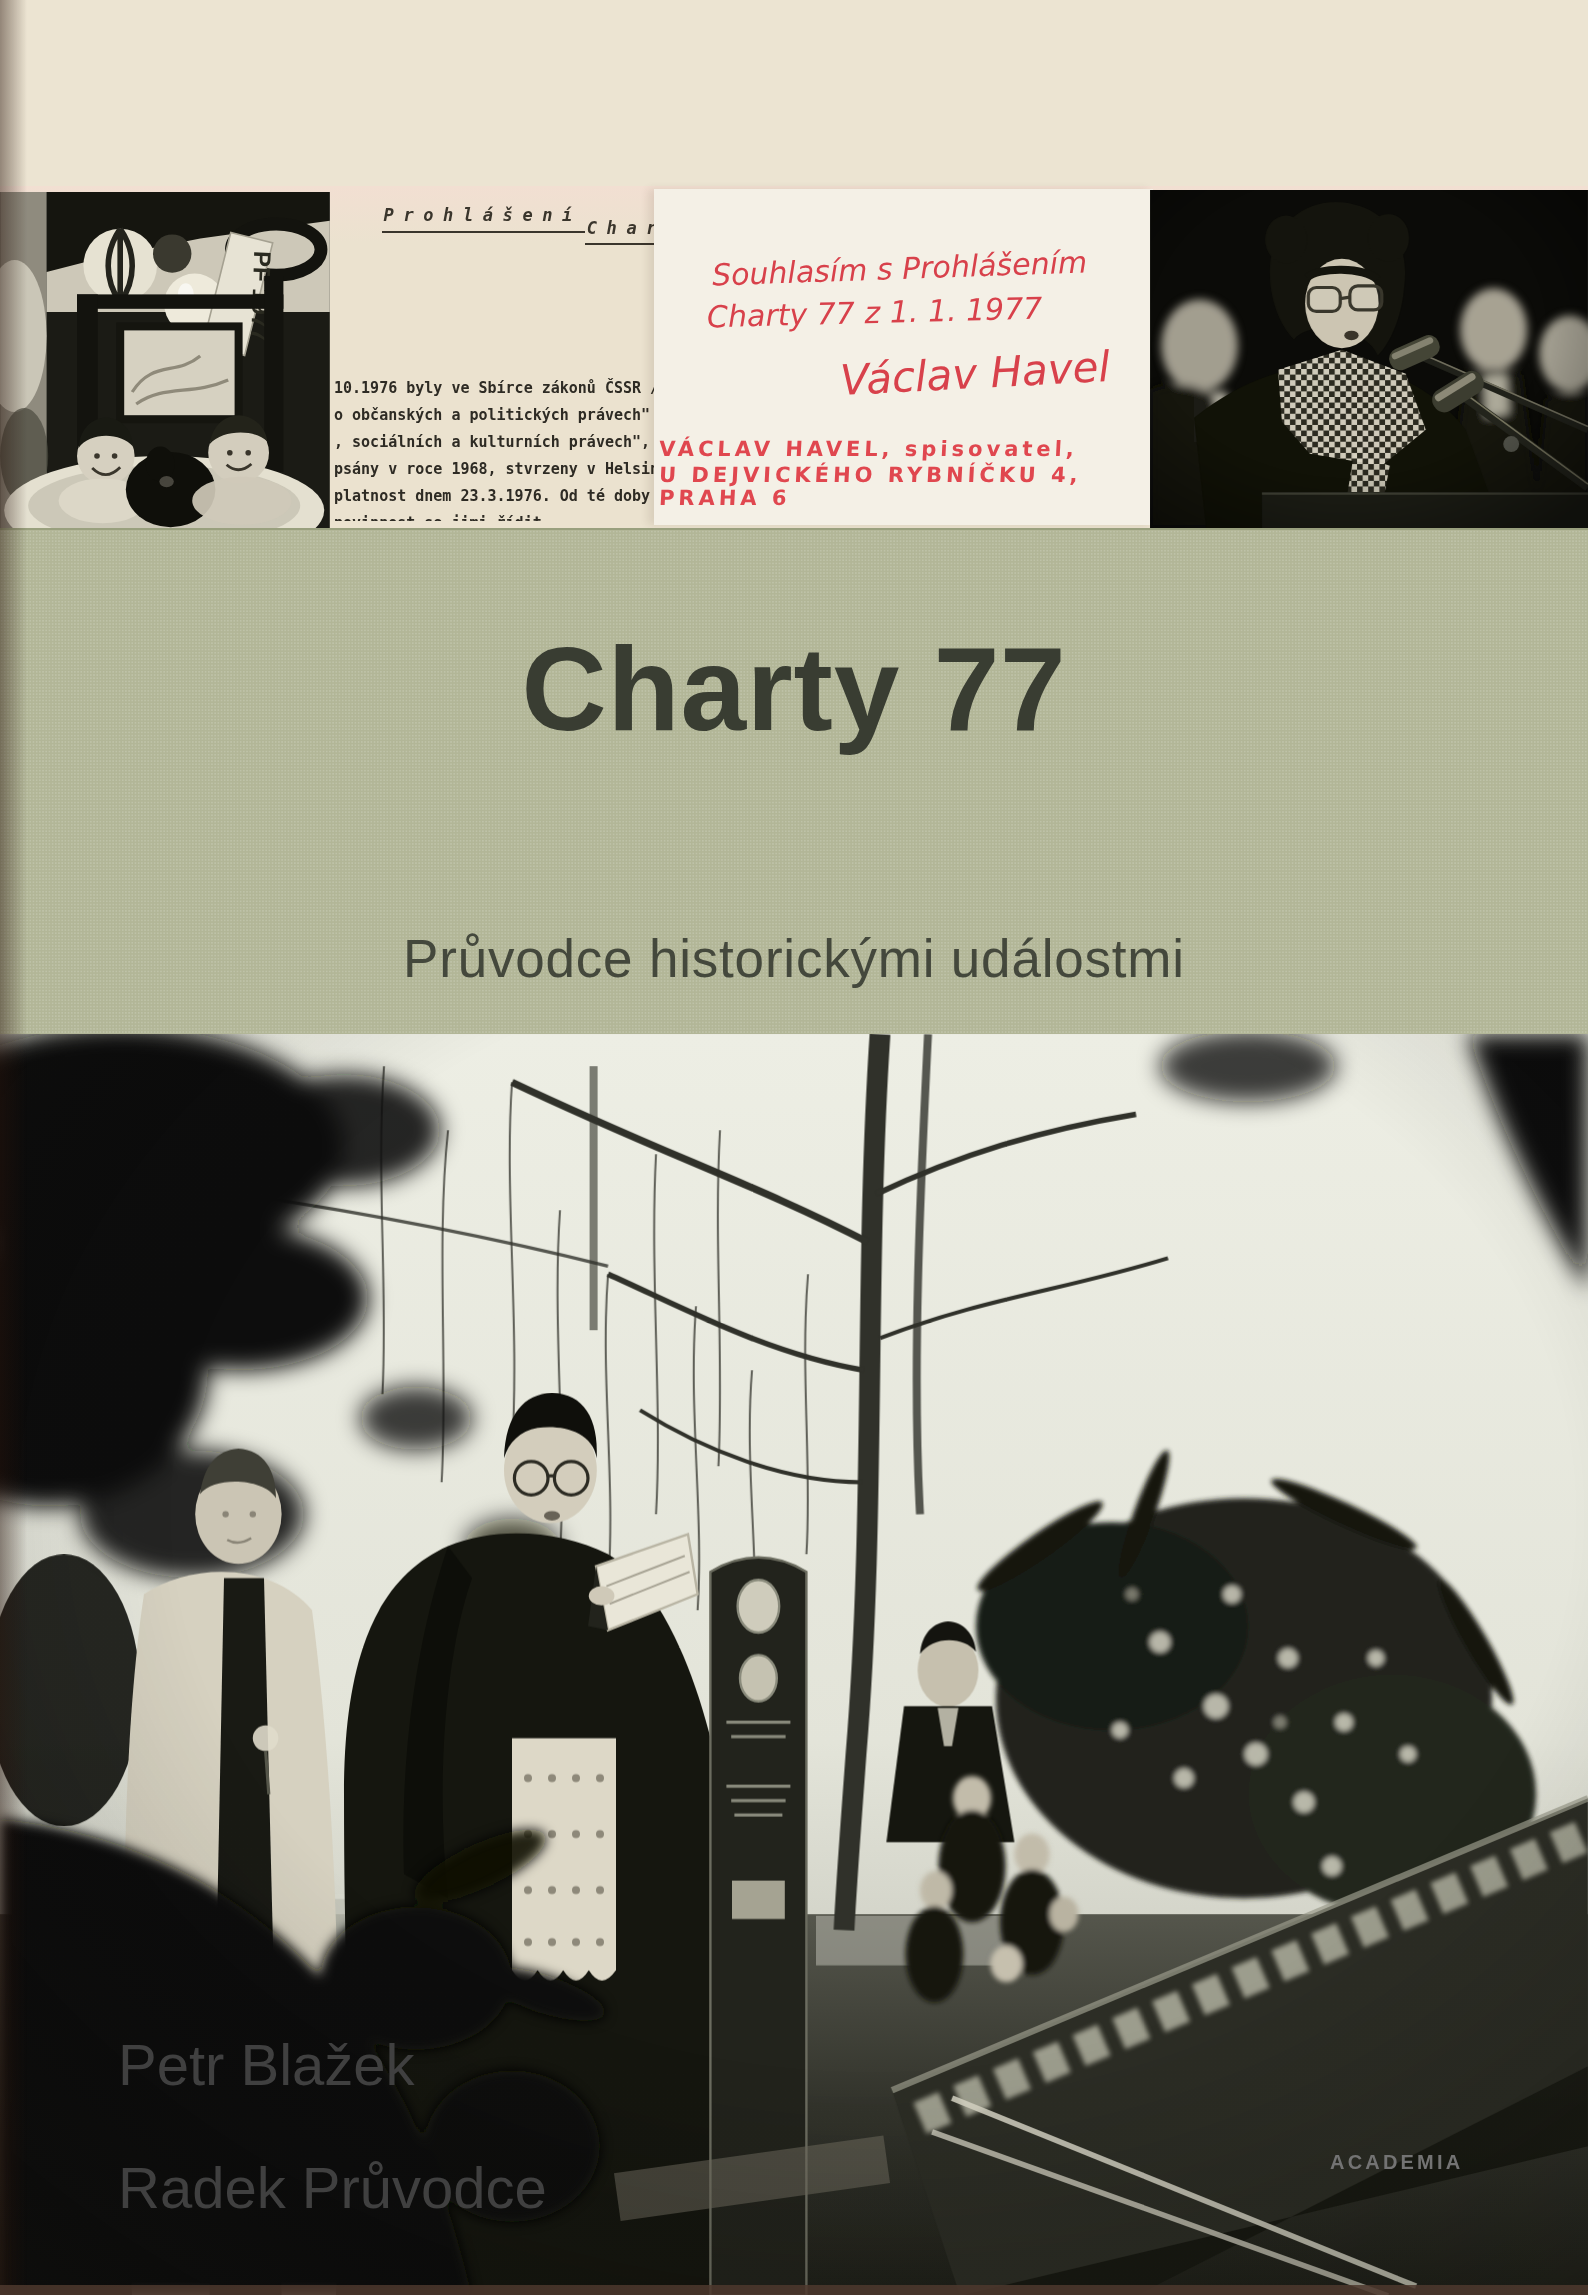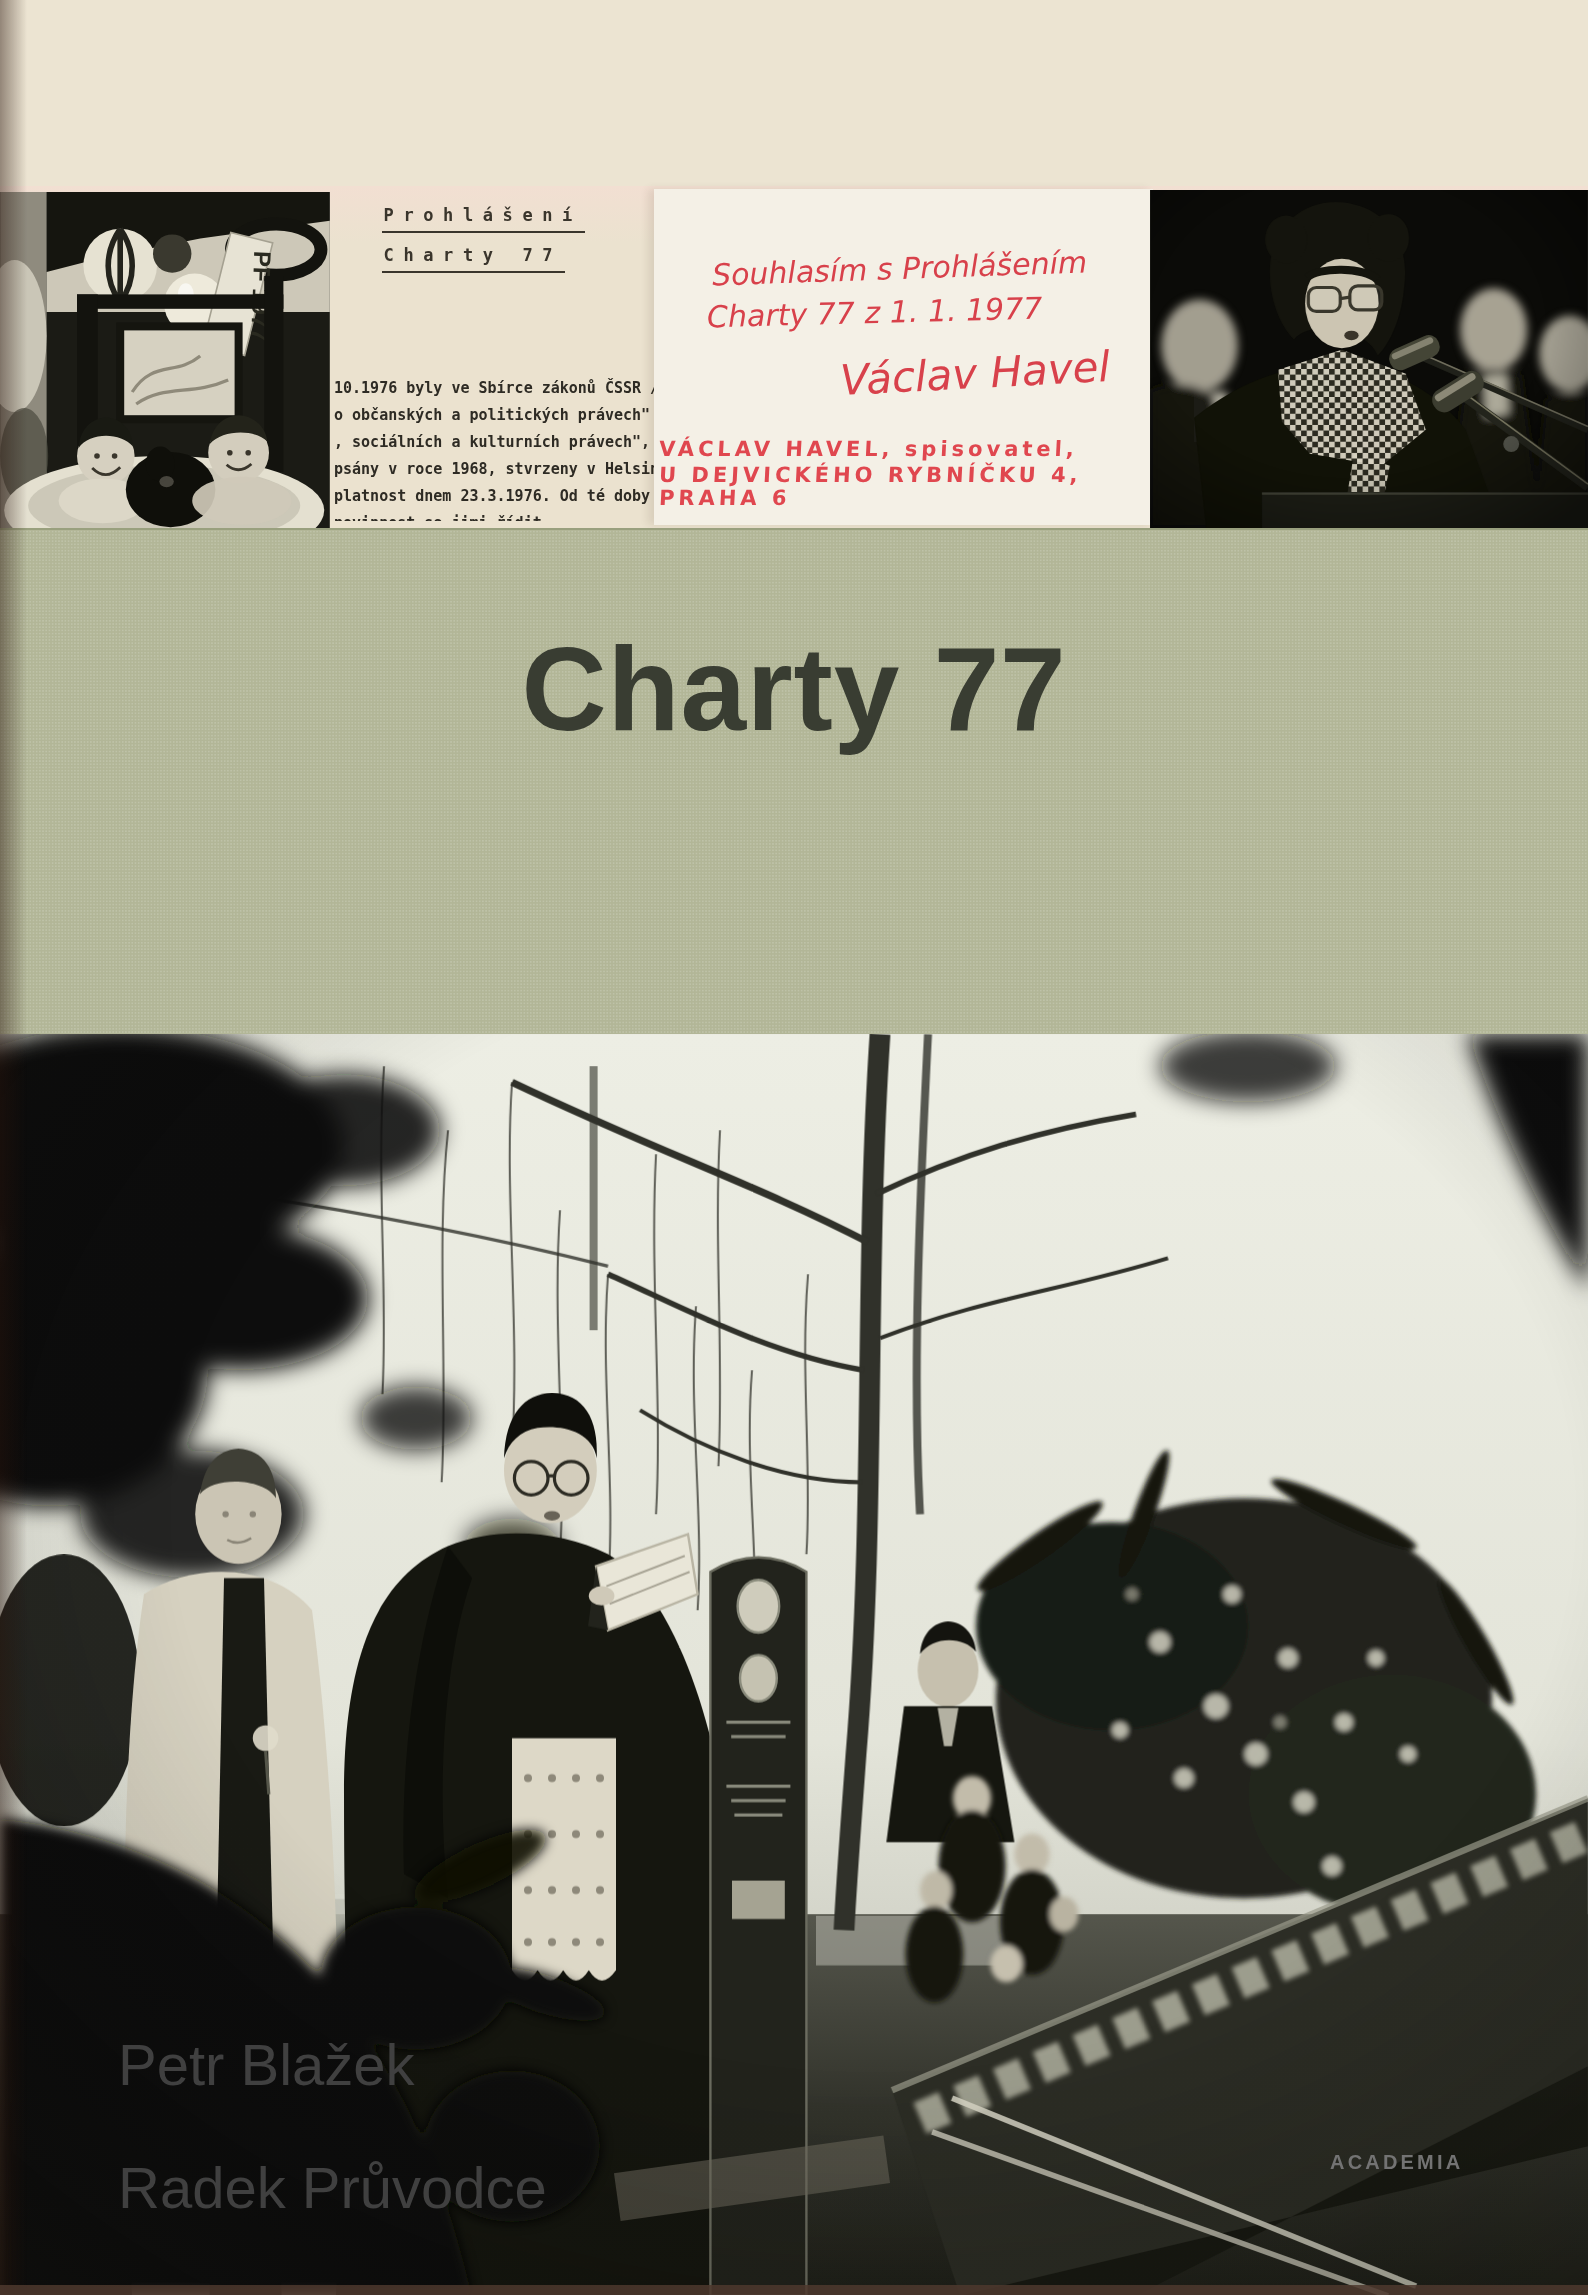--- a/index.html
+++ b/index.html
@@ -15,21 +15,21 @@
     font-size:136px;font-weight:bold;line-height:1;color:#fffdf2;letter-spacing:1.6px;}
   
   .photo-strip{position:absolute;left:0;top:186px;width:100%;height:342px;
     background:linear-gradient(#f2dfd2 0,#ebe2cf 56px,#ebe2cf 100%);}
   .left-photo{position:absolute;left:0;top:6.4px;}
   .right-photo{position:absolute;left:1150px;top:4px;}
   .doc-heading{position:absolute;left:382px;top:19px;font-family:"DejaVu Sans Mono",monospace;
     font-size:17px;font-weight:bold;color:#3a352c;letter-spacing:9.6px;white-space:nowrap;}
   .doc-heading .hline{display:inline-block;border-bottom:2.4px solid #3a352c;padding:0 3.2px 5.6px 1.6px;}
   .doc-heading .hline+.hline{margin-top:12.8px;}
-  .doc-heading{display:flex;flex-direction:column;align-items:flex-start;}
+  .doc-heading{display:flex;align-items:flex-start;font-style:italic;}
   .typed-body{position:absolute;left:334px;top:189px;width:336px;height:146px;overflow:hidden;
     font-family:"DejaVu Sans Mono",monospace;font-size:15px;font-weight:bold;color:#2e2b24;}
   .typed-body div{white-space:nowrap;line-height:27px;height:27px;}
   .hand-paper{position:absolute;left:654px;top:3.2px;width:499px;height:336px;background:#f4f0e6;
     box-shadow:-6.4px 0 8px rgba(60,40,20,.10);}
   .hand{position:absolute;color:#d8414b;font-family:"DejaVu Sans",sans-serif;font-style:italic;white-space:nowrap;}
   .hw1{left:58px;top:62px;font-size:30px;transform:rotate(-2deg);}
   .hw2{left:53px;top:106px;font-size:30px;transform:rotate(-1.5deg);}
   .hw-sig{left:186px;top:160px;font-size:42px;transform:rotate(-3deg);}
   .stamp{position:absolute;left:4.8px;color:#e0474f;font-family:"DejaVu Sans",sans-serif;
@@ -201,20 +201,21 @@
       <rect x="140" y="378" width="408" height="45" fill="#1c1d15"></rect>
       <line x1="140" y1="380" x2="548" y2="380" stroke="#3f4034" stroke-width="3"></line>
       <rect width="548" height="423" fill="url(#rvig)"></rect>
     </svg>
   </div>
 
   <div class="olive-band">
     <div class="title">
       <div>Charty 77</div>
     </div>
+    <div class="subtitle">Průvodce historickými událostmi</div>
   </div>
 
   <div class="main-photo">
     <svg width="1588" height="1262" viewBox="0 0 1985 1577">
       <defs>
         <linearGradient id="sky" x1="0" y1="0" x2="0" y2="1">
           <stop offset="0" stop-color="#edeee4"></stop>
             <stop offset=".75" stop-color="#e3e4d9"></stop>
             <stop offset="1" stop-color="#cfd0c5"></stop>
         </linearGradient>

